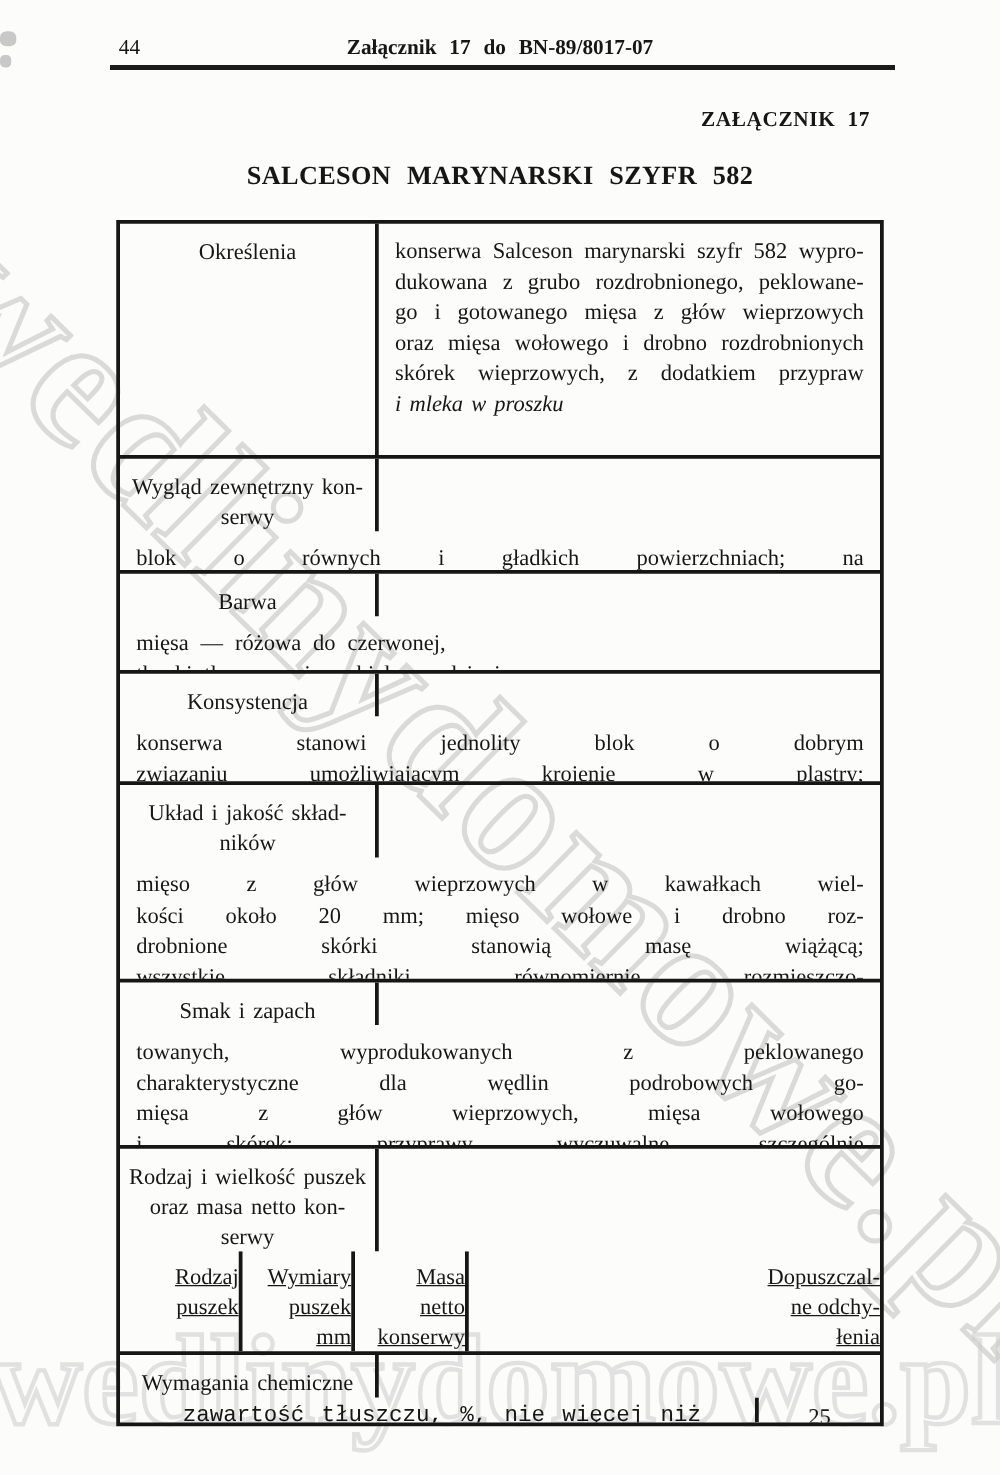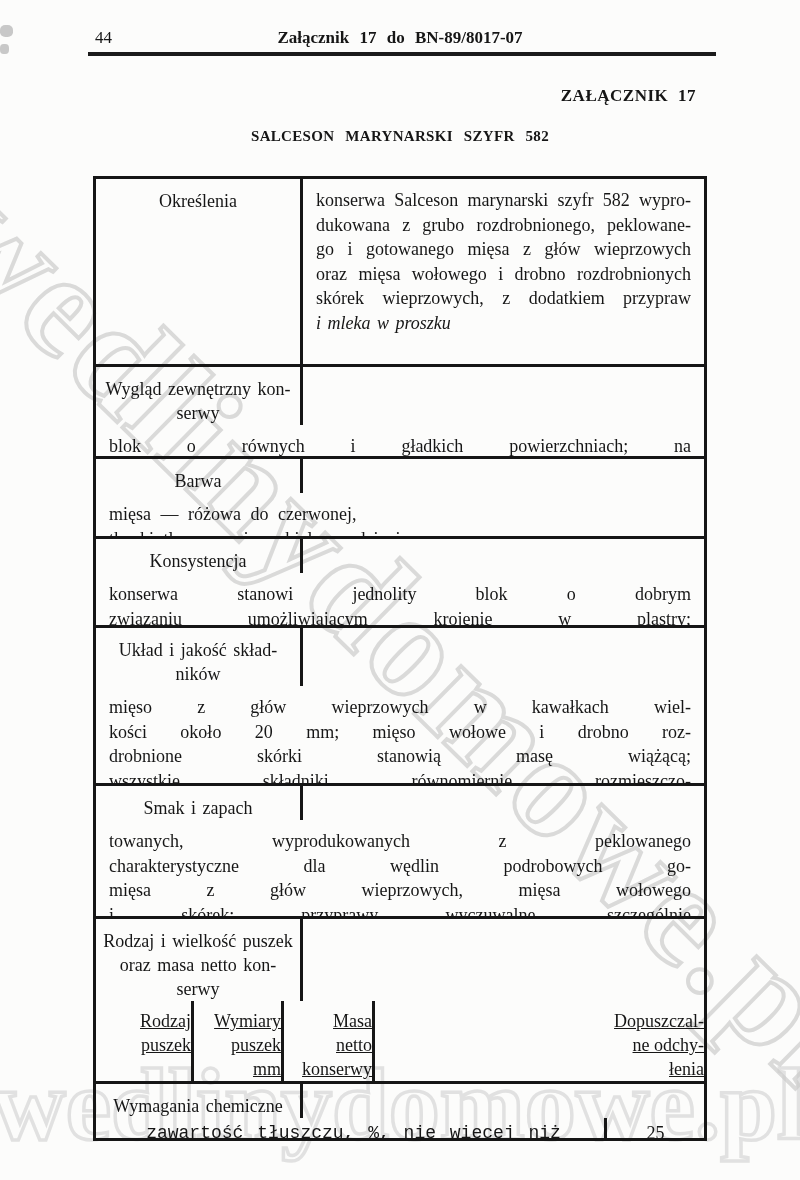--- a/index.html
+++ b/index.html
@@ -27,21 +27,21 @@
   .smudge-1{left:0;top:25px;width:13px;height:12px;}
   .smudge-2{left:0;top:44px;width:9px;height:10px;}
 
   
   .hdr{position:absolute;z-index:2;left:0;top:28px;width:100%;}
   .page-num{position:absolute;left:95px;top:0;font-size:17px;font-weight:400;}
   .running{display:block;text-align:center;font-size:17px;font-weight:700;word-spacing:6px;}
   .rule{position:absolute;z-index:2;left:88px;top:52px;width:628px;height:4px;background:#1b1b1b;}
   .annex{position:absolute;z-index:2;right:104px;top:86px;font-size:17px;font-weight:700;word-spacing:5px;letter-spacing:.5px;}
   .title{position:absolute;z-index:2;left:0;top:128px;width:100%;margin:0;text-align:center;
-         font-size:15px;font-weight:700;word-spacing:7px;letter-spacing:.3px;}
+         font-size:21px;font-weight:700;word-spacing:7px;letter-spacing:.3px;}
 
   
   .doc-table{
     position:absolute;z-index:2;left:93px;top:176px;width:614px;
     border:3px solid #161616;box-sizing:border-box;
     font-size:18px;background:transparent;
   }
   .t-row{display:flex;box-sizing:border-box;}
   .t-row + .t-row{border-top:3px solid #161616;flex-direction:column;}
   .row-1{height:185px}.row-2{height:92px}.row-3{height:80px}.row-4{height:89px}

